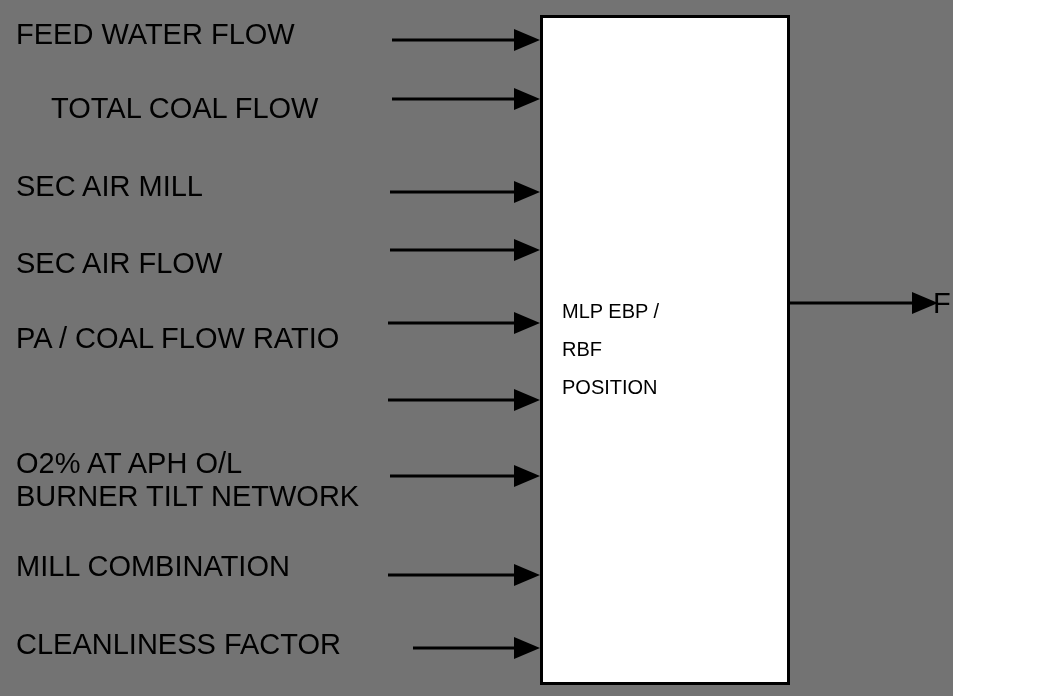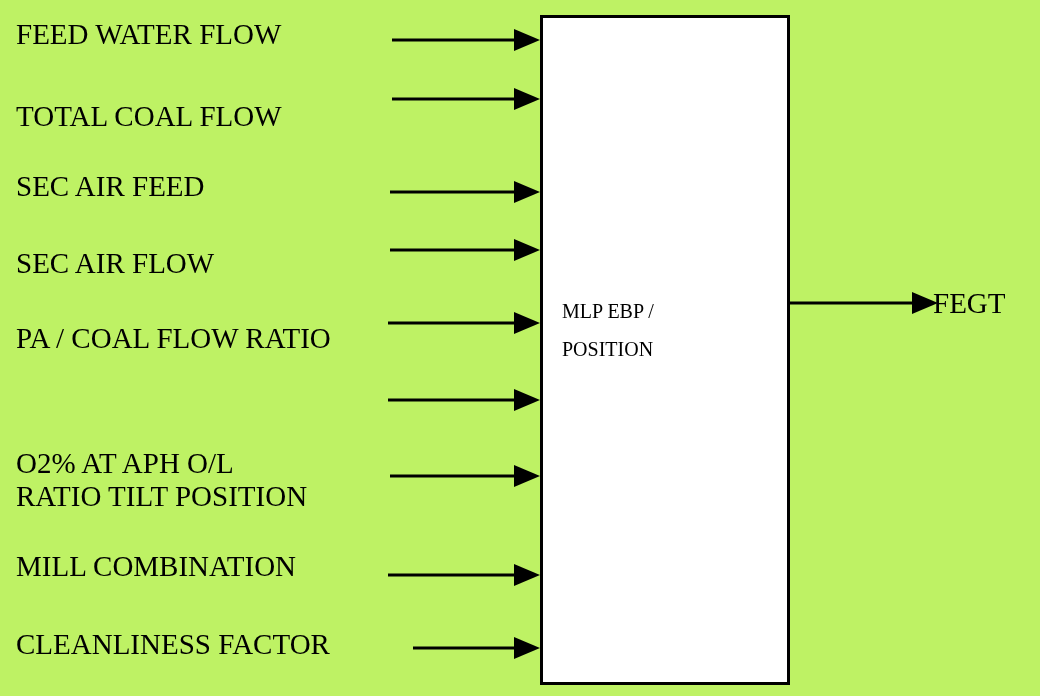--- a/index.html
+++ b/index.html
@@ -1,21 +1,21 @@
 <!DOCTYPE html>
 <html><head>
 <meta charset="utf-8">
 <style>
   html, body { margin: 0; padding: 0; background: #ffffff; }
   .canvas {
     position: relative;
-    width: 1040px;
+    width: 953px;
     height: 696px;
-    background: #bef264;
-    font-family: Liberation Serif, serif;
+    background: #737373;
+    font-family: Liberation Sans, sans-serif;
     color: #000000;
     overflow: hidden;
   }
   .lbl {
     position: absolute;
     left: 16px;
     font-size: 29px;
     line-height: 32px;
     white-space: nowrap;
   }
@@ -39,46 +39,46 @@
   }
   .net-text {
     position: absolute; left: 562px; top: 292px;
     font-size: 20px; line-height: 38px; white-space: nowrap;
   }
   .out-lbl {
     position: absolute; left: 933px; top: 287px;
     font-size: 29px; white-space: nowrap;
   }
   
-  .lbl.r1 { top: 18px; }  .lbl.r2 { top: 100px; }  .lbl.r3 { top: 170px; }
+  .lbl.r1 { top: 18px; }  .lbl.r2 { top: 92px; margin-left: 35px; }  .lbl.r3 { top: 170px; }
   .lbl.r4 { top: 247px; } .lbl.r5 { top: 322px; } .lbl.r6 { top: 403px; margin-top: 44px; }
   .lbl.r7 { top: 480px; } .lbl.r8 { top: 550px; } .lbl.r9 { top: 628px; }
   .arrow.a1 { top: 28px;  left: 392px; width: 148px; }
   .arrow.a2 { top: 87px;  left: 392px; width: 148px; }
   .arrow.a3 { top: 180px; left: 390px; width: 150px; }
   .arrow.a4 { top: 238px; left: 390px; width: 150px; }
   .arrow.a5 { top: 311px; left: 388px; width: 152px; }
   .arrow.a6 { top: 388px; left: 388px; width: 152px; }
   .arrow.a7 { top: 464px; left: 390px; width: 150px; }
   .arrow.a8 { top: 563px; left: 388px; width: 152px; }
   .arrow.a9 { top: 636px; left: 413px; width: 127px; }
   .arrow.aout { top: 291px; left: 790px; width: 148px; }
 </style>
 </head>
 <body>
 
 <div class="canvas">
 
   <div class="lbl r1">FEED WATER FLOW</div>
   <div class="lbl r2">TOTAL COAL FLOW</div>
-  <div class="lbl r3">SEC AIR FEED</div>
+  <div class="lbl r3">SEC AIR MILL</div>
   <div class="lbl r4">SEC AIR FLOW</div>
   <div class="lbl r5">PA / COAL FLOW RATIO</div>
   <div class="lbl r6">O2% AT APH O/L</div>
-  <div class="lbl r7">RATIO TILT POSITION</div>
+  <div class="lbl r7">BURNER TILT NETWORK</div>
   <div class="lbl r8">MILL COMBINATION</div>
   <div class="lbl r9">CLEANLINESS FACTOR</div>
 
   <div class="arrow a1">
       <i class="shaft"></i>
       <i class="head"></i>
     </div>
   <div class="arrow a2">
       <i class="shaft"></i>
       <i class="head"></i>
@@ -108,20 +108,21 @@
       <i class="head"></i>
     </div>
   <div class="arrow a9">
       <i class="shaft"></i>
       <i class="head"></i>
     </div>
 
   <div class="net-box"></div>
   <div class="net-text">
     <div>MLP EBP /</div>
+    <div>RBF</div>
     <div>POSITION</div>
   </div>
 
   <div class="arrow aout">
       <i class="shaft"></i>
       <i class="head"></i>
     </div>
   <div class="out-lbl">FEGT</div>
 
 </div>

